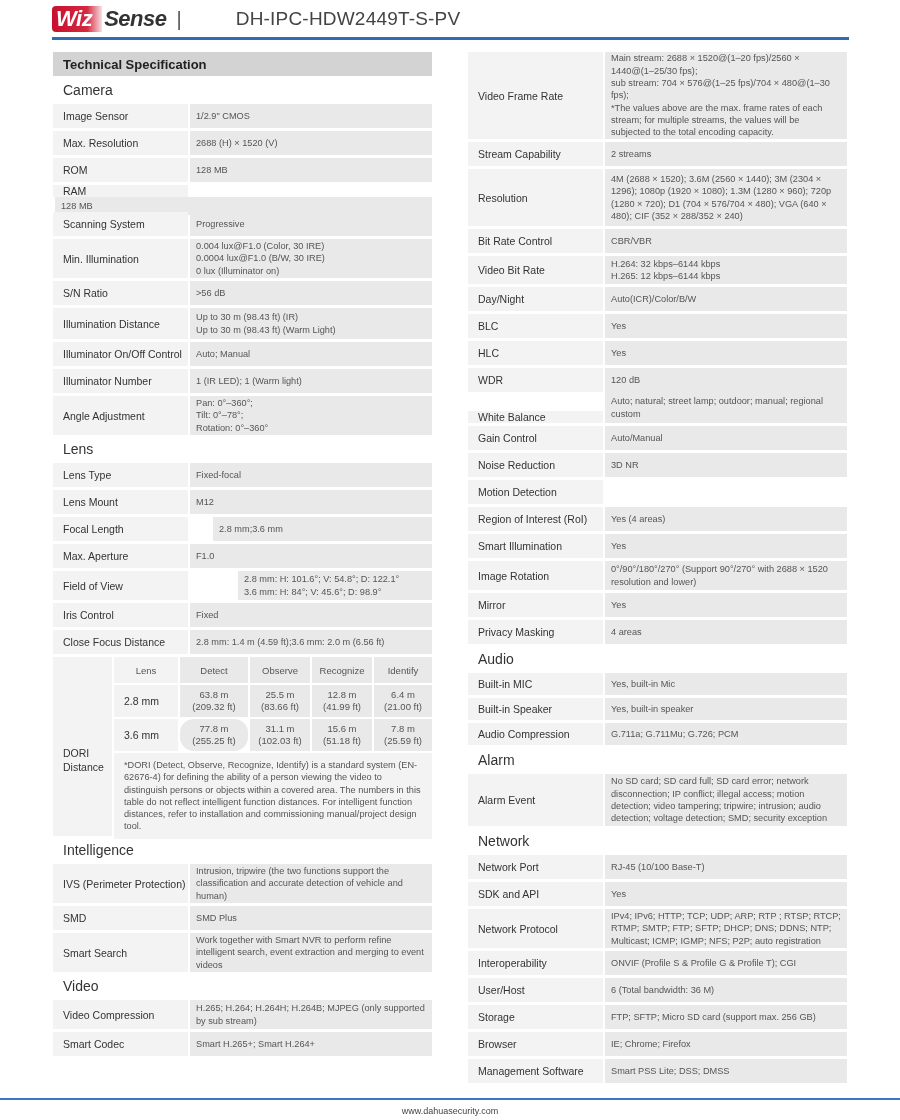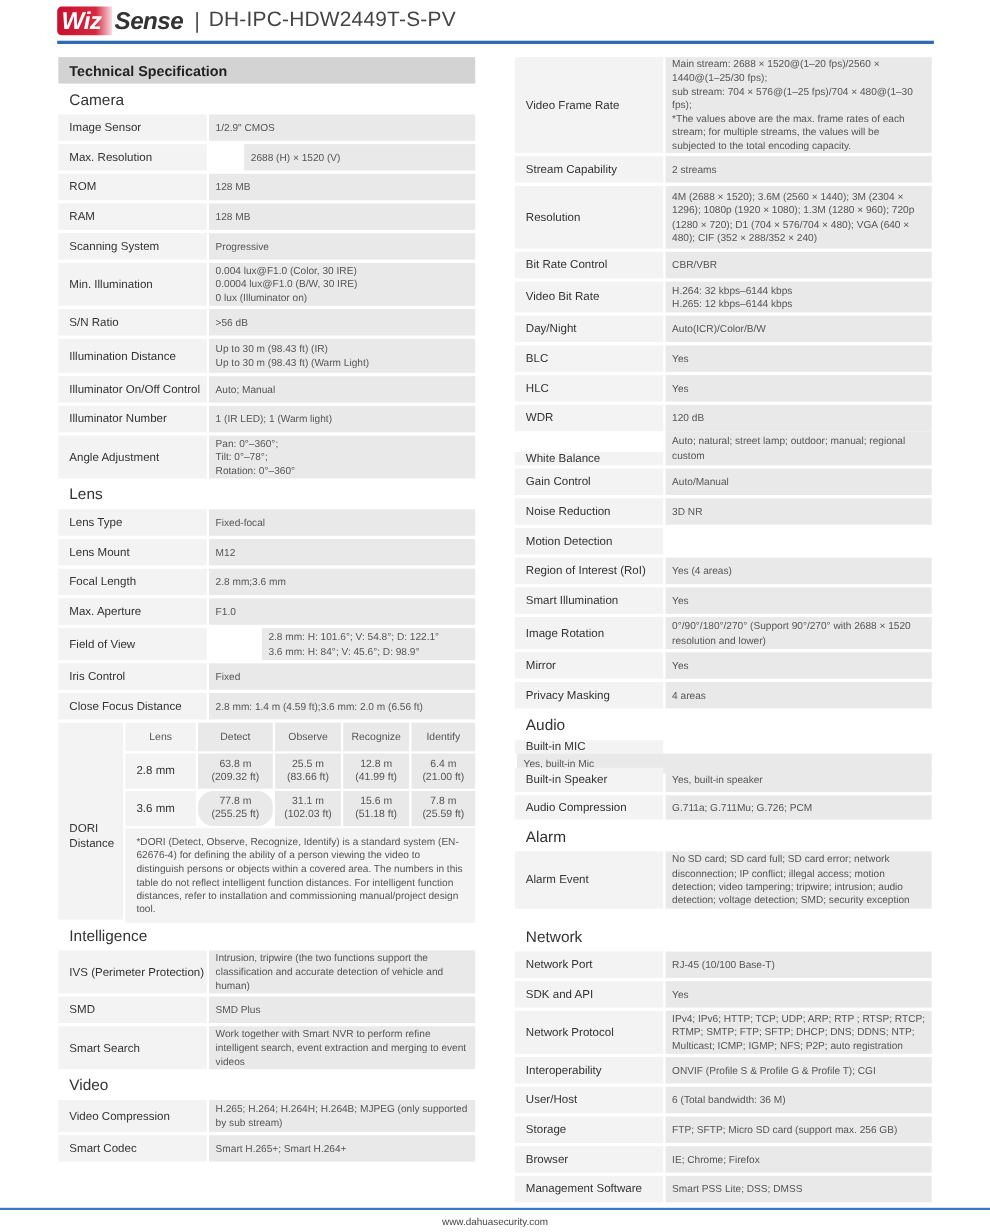--- a/index.html
+++ b/index.html
@@ -4,21 +4,21 @@
 <style>
   * { box-sizing: border-box; margin: 0; padding: 0; }
   html, body { width: 900px; height: 1120px; background: #ffffff; overflow: hidden; }
   body { font-family: "Liberation Sans", sans-serif; color: #3a3a3a; position: relative; }
 
   .header { position: absolute; left: 52px; top: 4px; height: 30px; display: flex; align-items: center; }
   .logo { display: flex; align-items: center; height: 28px; }
   .logo-wiz { background: linear-gradient(90deg, #c8102e 0%, #d5283f 70%, rgba(213,40,63,0.15) 100%); color: #fff; font-weight: bold; font-style: italic; font-size: 22px; padding: 0 10px 0 4px; border-radius: 4px 0 0 4px; line-height: 26px; letter-spacing: -0.5px; }
   .logo-sense { color: #333; font-weight: bold; font-style: italic; font-size: 22px; margin-left: 2px; letter-spacing: -0.5px; }
   .header-sep { color: #555; font-size: 20px; margin: 0 8px 0 10px; }
-  .header-model { color: #444; font-size: 19px; letter-spacing: 0.2px; }
+  .header-model { color: #444; font-size: 19px; letter-spacing: 0.2px; margin-left: 46px; }
   .header-rule { position: absolute; left: 52px; top: 37px; width: 797px; height: 3px; background: #2e6db4; }
 
   .col { position: absolute; top: 52px; }
   .col-left { left: 53px; width: 379px; }
   .col-right { left: 468px; width: 379px; top: 52px; }
 
   .spec-title { background: #d3d3d3; height: 24px; font-weight: bold; font-size: 13px; color: #222; padding-left: 10px; line-height: 25px; margin-bottom: 3px; }
   .section-heading { font-size: 14px; color: #333; height: 23px; line-height: 23px; padding-left: 10px; margin-bottom: 2px; }
 
   .row { display: flex; margin-bottom: 3px; }
@@ -52,29 +52,29 @@
 <div class="header-rule"></div>
 
 <div class="col col-left">
   <div class="spec-title">Technical Specification</div>
   <div id="left-sections">
       <div class="section-heading">Camera</div>
       <div class="row" style="height: 24px;">
         <div class="label">Image Sensor</div>
         <div class="value">1/2.9" CMOS</div>
       </div>
-      <div class="row" style="height: 24px; gap: 32px;">
+      <div class="row" style="height: 24px;">
         <div class="label">Max. Resolution</div>
         <div class="value">2688 (H) × 1520 (V)</div>
       </div>
       <div class="row" style="height: 24px;">
         <div class="label">ROM</div>
         <div class="value">128 MB</div>
       </div>
-      <div class="row" style="height: 24px;">
+      <div class="row" style="height: 24px; flex-direction: column;">
         <div class="label">RAM</div>
         <div class="value">128 MB</div>
       </div>
       <div class="row" style="height: 24px;">
         <div class="label">Scanning System</div>
         <div class="value">Progressive</div>
       </div>
       <div class="row" style="height: 39px;">
         <div class="label">Min. Illumination</div>
         <div class="value">0.004 lux@F1.0 (Color, 30 IRE)
@@ -106,21 +106,21 @@
       </div>
       <div class="section-heading">Lens</div>
       <div class="row" style="height: 24px;">
         <div class="label">Lens Type</div>
         <div class="value">Fixed-focal</div>
       </div>
       <div class="row" style="height: 24px;">
         <div class="label">Lens Mount</div>
         <div class="value">M12</div>
       </div>
-      <div class="row" style="height: 24px;">
+      <div class="row" style="height: 24px; gap: 23px;">
         <div class="label">Focal Length</div>
         <div class="value">2.8 mm;3.6 mm</div>
       </div>
       <div class="row" style="height: 24px;">
         <div class="label">Max. Aperture</div>
         <div class="value">F1.0</div>
       </div>
       <div class="row" style="height: 29px; gap: 48px;">
         <div class="label">Field of View</div>
         <div class="value">2.8 mm: H: 101.6°; V: 54.8°; D: 122.1°
@@ -261,38 +261,38 @@
       </div>
       <div class="row" style="height: 24px;">
         <div class="label">Mirror</div>
         <div class="value">Yes</div>
       </div>
       <div class="row" style="height: 24px;">
         <div class="label">Privacy Masking</div>
         <div class="value">4 areas</div>
       </div>
       <div class="section-heading" style="margin-top: 4px;">Audio</div>
-      <div class="row" style="height: 22px; flex-direction: column;">
+      <div class="row" style="height: 22px;">
         <div class="label">Built-in MIC</div>
         <div class="value">Yes, built-in Mic</div>
       </div>
       <div class="row" style="height: 22px; text-align: right;">
         <div class="label">Built-in Speaker</div>
         <div class="value">Yes, built-in speaker</div>
       </div>
       <div class="row" style="height: 22px;">
         <div class="label">Audio Compression</div>
         <div class="value">G.711a; G.711Mu; G.726; PCM</div>
       </div>
       <div class="section-heading" style="margin-top: 4px;">Alarm</div>
       <div class="row" style="height: 52px;">
         <div class="label">Alarm Event</div>
         <div class="value">No SD card; SD card full; SD card error; network disconnection; IP conflict; illegal access; motion detection; video tampering; tripwire; intrusion; audio detection; voltage detection; SMD; security exception</div>
       </div>
-      <div class="section-heading" style="margin-top: 14px;">Network</div>
+      <div class="section-heading" style="margin-top: 4px;">Network</div>
       <div class="row" style="height: 24px;">
         <div class="label">Network Port</div>
         <div class="value">RJ-45 (10/100 Base-T)</div>
       </div>
       <div class="row" style="height: 24px;">
         <div class="label">SDK and API</div>
         <div class="value">Yes</div>
       </div>
       <div class="row" style="height: 39px;">
         <div class="label">Network Protocol</div>

